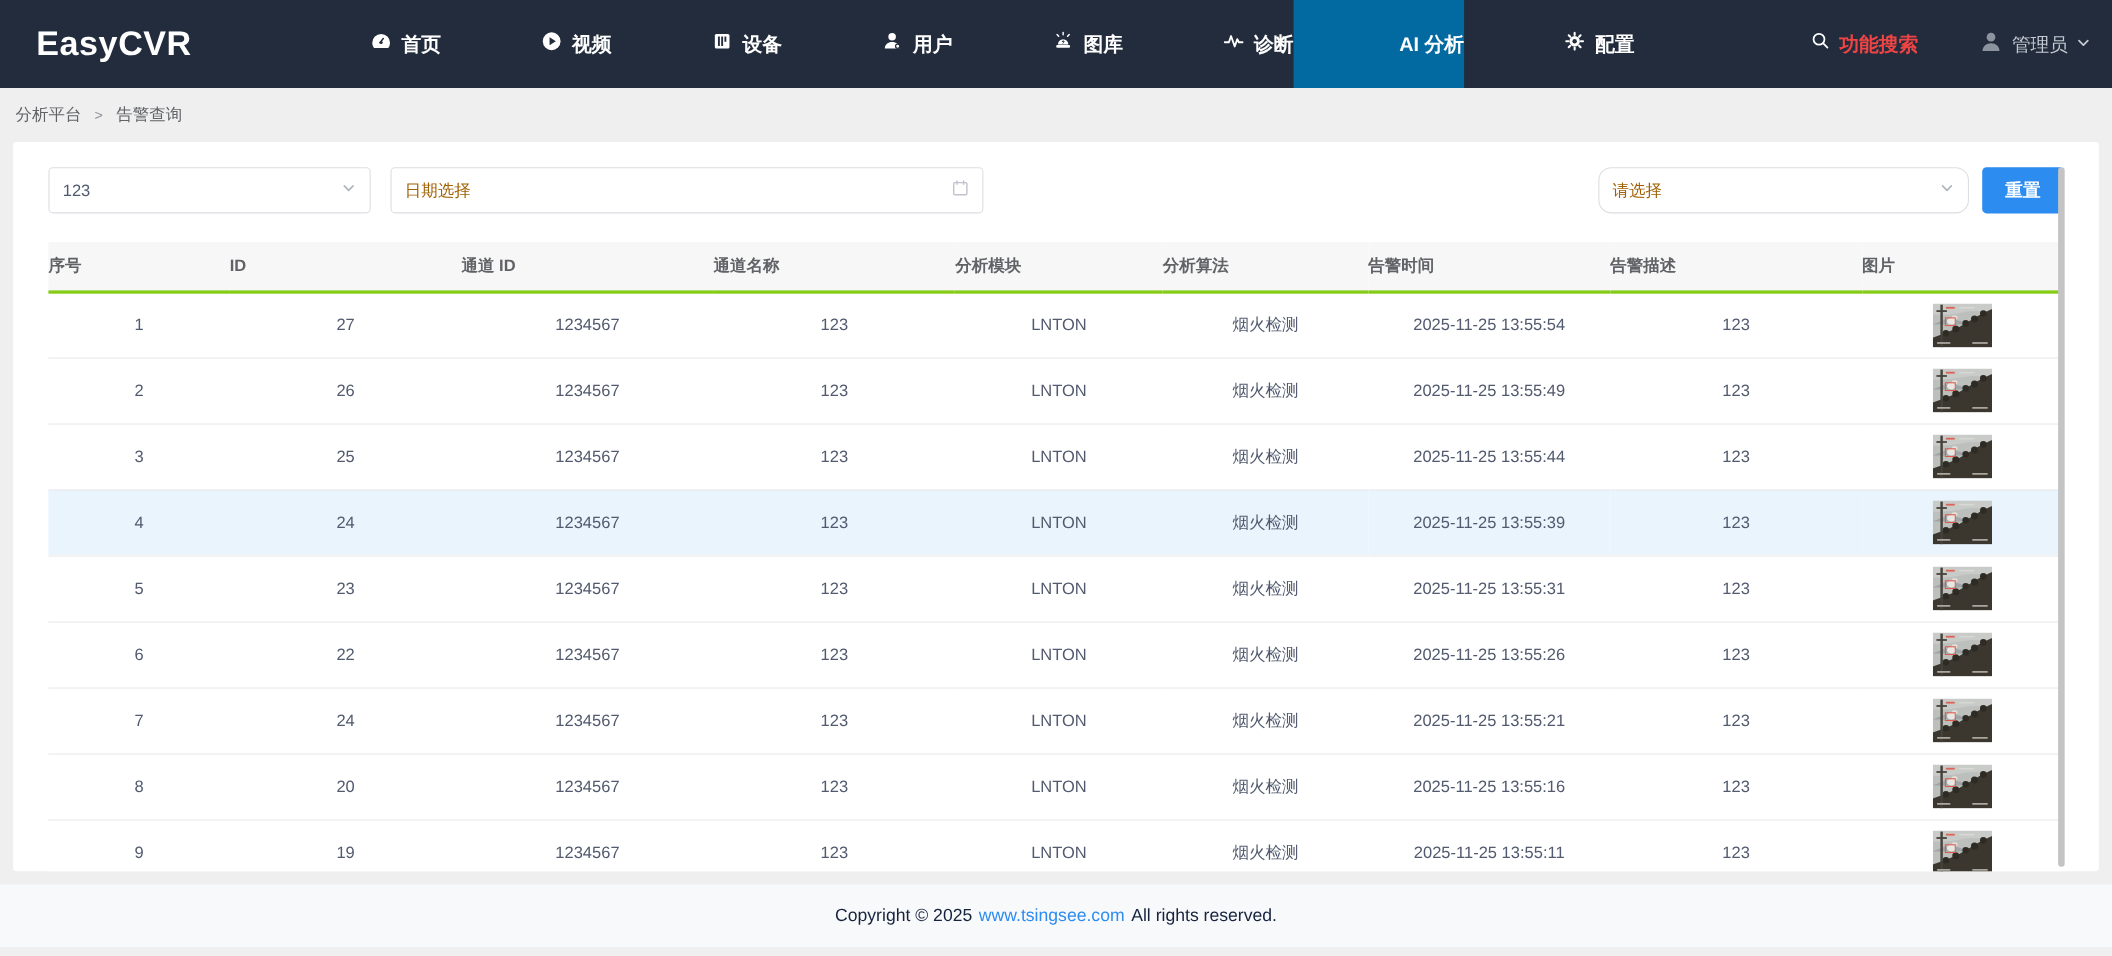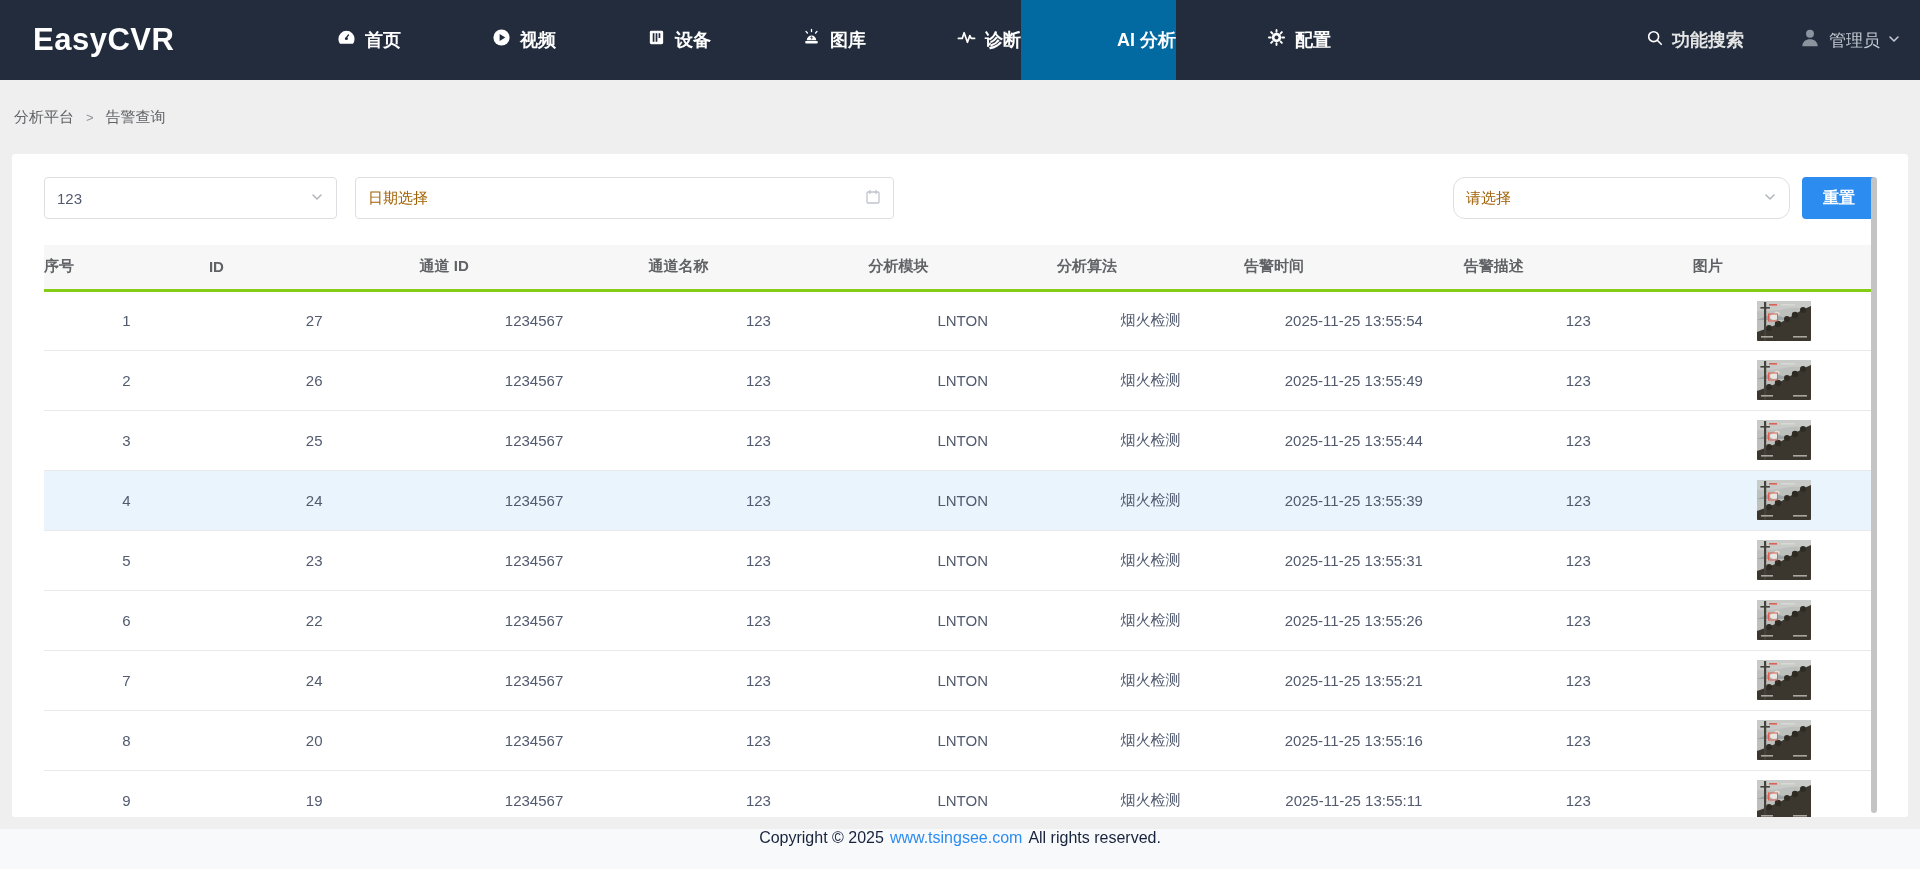--- a/index.html
+++ b/index.html
@@ -17,25 +17,25 @@
   .nav-menu { position:absolute; left:246px; top:0; height:80px; display:flex; }
   .nav-item {
     width:155px; height:80px; display:flex; align-items:center; justify-content:flex-end;
     gap:9px; color:#fff; font-size:18px; font-weight:700; cursor:pointer; white-space:nowrap;
   }
   .nav-item.active { background:#0369a1; }
   .nav-item svg { flex:0 0 auto; }
   .nav-right {
     position:absolute; right:20px; top:0; height:80px; display:flex; align-items:center; gap:55px;
   }
-  .nav-search { display:flex; align-items:center; gap:8px; color:#e5e5e5; font-size:18px; font-weight:700; cursor:pointer; }
+  .nav-search { display:flex; align-items:flex-start; gap:8px; color:#ef4444; font-size:18px; font-weight:700; cursor:pointer; }
   .nav-user { display:flex; align-items:center; gap:8px; color:#c4c9d2; font-size:17px; cursor:pointer; }
   
   .breadcrumb {
-    height:74px; display:flex; align-items:center; gap:12px; padding-left:14px;
+    height:49px; display:flex; align-items:center; gap:12px; padding-left:14px;
     font-size:15px; color:#606266;
   }
   .crumb { cursor:default; }
   .crumb-sep { color:#909399; font-size:13px; }
   
   .panel {
     position:relative; margin:0 12px; height:663px; background:#fff; border-radius:3px;
     padding:23px 32px 0; overflow:hidden;
   }
   .filters { display:flex; align-items:center; height:42px; }
@@ -68,21 +68,21 @@
     width:54px; height:40px; margin:0 auto; border-radius:1px; overflow:hidden;
     display:block; cursor:pointer; line-height:0;
   }
   .panel-scrollbar {
     position:absolute; top:23px; right:31px; width:6px; height:636px;
     background:#c4c4c4; border-radius:3px;
   }
   
   .footer {
     margin-top:12px; height:57px; background:#f8f9fb; display:flex;
-    align-items:flex-start; justify-content:center; gap:6px; font-size:16px; color:#17233d;
+    align-items:center; justify-content:center; gap:6px; font-size:16px; color:#17233d;
   }
   .footer a { color:#2d8cf0; text-decoration:none; cursor:pointer; }
   .ico-chevron { display:inline-block; }
 </style>
 </head>
 <body>
 
 <header class="topnav">
   <div class="logo">EasyCVR</div>
 
@@ -109,20 +109,30 @@
     <div class="nav-item">
       <span>
         <svg width="19" height="19" viewBox="0 0 20 20">
             <rect x="3" y="3" width="14" height="14" rx="1.5" fill="#fff"></rect>
             <rect x="6" y="5.5" width="1.8" height="9" fill="#222c3c"></rect>
             <rect x="9.1" y="5.5" width="1.8" height="9" fill="#222c3c"></rect>
             <rect x="12.2" y="5.5" width="1.8" height="5" fill="#222c3c"></rect>
           </svg>
       </span>
       <span>设备</span>
+    </div>
+    <div class="nav-item">
+      <span>
+        <svg width="19" height="19" viewBox="0 0 20 20">
+            <circle cx="9.5" cy="5.6" r="3.6" fill="#fff"></circle>
+            <path d="M2.5 17c0-4 3.1-6.3 7-6.3s7 2.3 7 6.3z" fill="#fff"></path>
+            <circle cx="14.8" cy="14.8" r="2" fill="#fff" stroke="#222c3c" stroke-width="1.2"></circle>
+          </svg>
+      </span>
+      <span>用户</span>
     </div>
     <div class="nav-item">
       <span>
         <svg width="19" height="19" viewBox="0 0 20 20">
             <path d="M5 13a5 5 0 0 1 10 0z" fill="#fff"></path>
             <rect x="3.4" y="13.6" width="13.2" height="2.6" rx="1" fill="#fff"></rect>
             <path d="M10 1.5v2.2M4.2 3.6l1.5 1.7M15.8 3.6l-1.5 1.7" stroke="#fff" stroke-width="1.4" stroke-linecap="round"></path>
             <path d="M10.6 8l-2 2.6h1.5l-1 2.4 2.6-3h-1.6z" fill="#222c3c"></path>
           </svg>
       </span>

